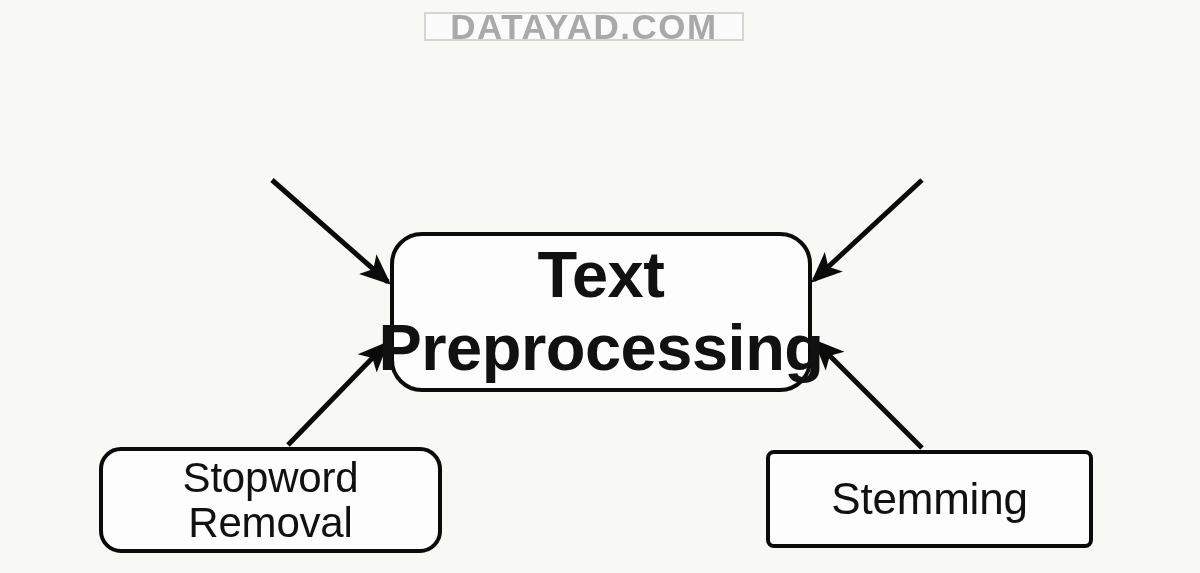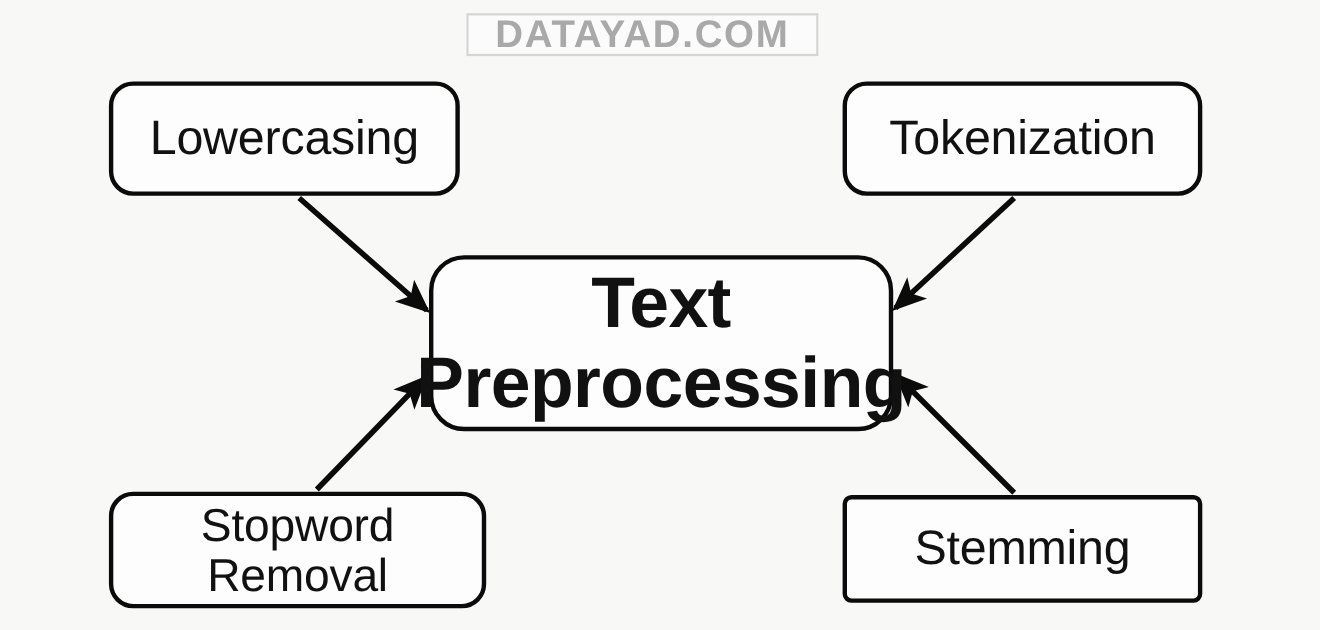--- a/index.html
+++ b/index.html
@@ -96,21 +96,21 @@
   .node-center .node-label {
     line-height: 1.12;
     letter-spacing: -0.5px;
   }
   
   .watermark {
     position: absolute;
     left: 424px;
     top: 12px;
     width: 320px;
-    height: 39px;
+    height: 29px;
     box-sizing: border-box;
     border: 2px solid #d5d5d5;
     background: #fbfbfb;
     display: flex;
     align-items: center;
     justify-content: center;
     z-index: 5;
   }
   .watermark-text {
     color: #a9a9a9;
@@ -134,27 +134,21 @@
 
     <line x1="272" y1="180" x2="388" y2="282" stroke="#0b0b0b" stroke-width="5" marker-end="url(#arrowhead)"></line>
 
     <line x1="922" y1="180" x2="814" y2="280" stroke="#0b0b0b" stroke-width="5" marker-end="url(#arrowhead)"></line>
 
     <line x1="288" y1="445" x2="386" y2="344" stroke="#0b0b0b" stroke-width="5" marker-end="url(#arrowhead)"></line>
 
     <line x1="922" y1="448" x2="816" y2="342" stroke="#0b0b0b" stroke-width="5" marker-end="url(#arrowhead)"></line>
   </svg>
 
-  <div class="node node-lowercasing">
-    <span class="node-label">Lowercasing</span>
-  </div>
 
-  <div class="node node-tokenization">
-    <span class="node-label">Tokenization</span>
-  </div>
 
   <div class="node node-stopword">
     <span class="node-label">Stopword
 Removal</span>
   </div>
 
   <div class="node node-stemming">
     <span class="node-label">Stemming</span>
   </div>
 

